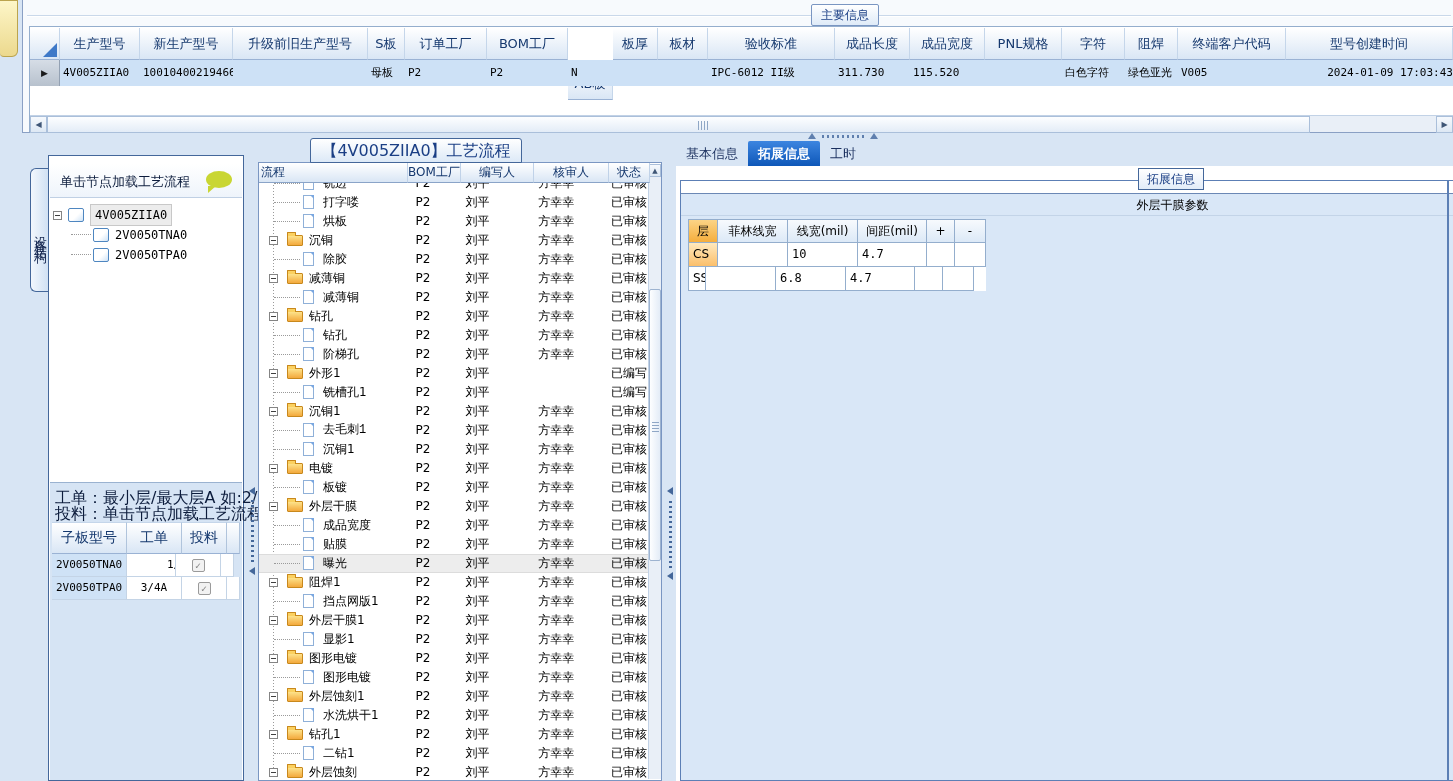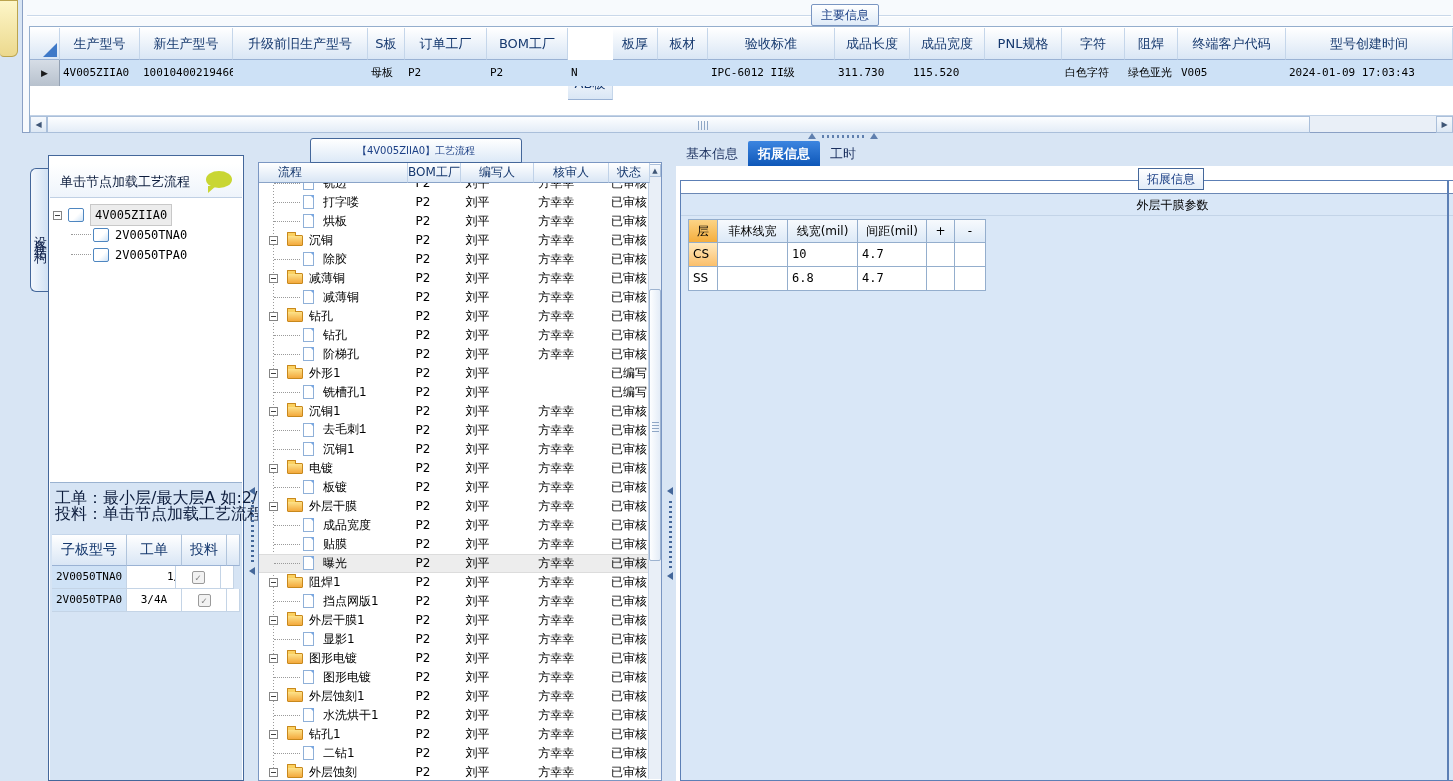--- a/index.html
+++ b/index.html
@@ -45,41 +45,41 @@
   .tree-row { position:relative; height:20px; line-height:20px; white-space:nowrap; }
   .expander { display:inline-block; width:9px; height:9px; background:#fff; border:1px solid #848484; position:relative; vertical-align:middle; margin-right:6px; }
   .expander::after { content:""; position:absolute; left:1px; top:3px; width:5px; height:1px; background:#404040; }
   .tree-box { display:inline-block; width:16px; height:14px; border:1px solid #4e86c0; border-radius:2px; background:linear-gradient(135deg,#ffffff 55%,#cfe3f6); vertical-align:middle; margin-right:6px; }
   .tree-label { font-family:"DejaVu Sans Mono","DejaVu Sans",monospace; font-size:12px; vertical-align:middle; }
   .tree-label.selected { background:#ececec; border:1px solid #c8c8c8; padding:0 4px; }
   .tree-indent { display:inline-block; width:20px; height:1px; border-top:1px dotted #9a9a9a; vertical-align:middle; margin-right:2px; }
   #left-lower { position:absolute; left:1px; top:326px; width:192px; height:298px; background:#d6e4f4; border-top:1px solid #9ab2d0; }
   #note1,#note2 { position:absolute; left:5px; font-size:16px; color:#0c1c3c; white-space:nowrap; }
   #note1 { top:5px; } #note2 { top:21px; }
-  #sub-table { position:absolute; left:2px; top:51px; }
+  #sub-table { position:absolute; left:2px; top:39px; }
   #sub-header { display:flex; }
   .sh-cell { height:32px; background:linear-gradient(180deg,#ffffff,#d9e6f5); border-right:1px solid #b0c4dc; border-bottom:1px solid #9ab2d4; border-top:1px solid #c5d6ea; color:#15386e; font-size:14px; display:flex; align-items:center; justify-content:center; }
   .sub-row { display:flex; }
   .sr-cell { height:23px; border-right:1px solid #c4d4e6; border-bottom:1px solid #c4d4e6; background:#fff; font-family:"DejaVu Sans Mono","DejaVu Sans",monospace; font-size:11px; line-height:22px; overflow:hidden; }
   .sr-model { background:#cfe2f6; padding-left:4px; }
   .sr-order { text-align:center; }
   .sr-check { display:flex; align-items:center; justify-content:center; }
   .gcheck { width:13px; height:13px; border:1px solid #9a9a9a; background:#f2f2f2; border-radius:2px; color:#8a8a8a; font-size:10px; line-height:11px; text-align:center; }
 
   
   .vsplit-handle { width:12px; }
   .tri-left { position:absolute; width:0; height:0; border-top:4px solid transparent; border-bottom:4px solid transparent; border-right:6px solid #44679a; left:3px; }
   .vdots { position:absolute; left:5px; width:3px; background:repeating-linear-gradient(0deg,#44679a 0 2px,transparent 2px 5px); }
 
   
-  #process-tab { left:310px; top:138px; width:212px; height:25px; background:linear-gradient(180deg,#ffffff,#dce9f7); border:1px solid #44679a; border-radius:3px 3px 0 0; color:#1b3f85; font-size:10px; text-align:center; line-height:23px; z-index:3; }
+  #process-tab { left:310px; top:138px; width:212px; height:25px; background:linear-gradient(180deg,#ffffff,#dce9f7); border:1px solid #44679a; border-radius:3px 3px 0 0; color:#1b3f85; font-size:16px; text-align:center; line-height:23px; z-index:3; }
   #process-panel { left:258px; top:162px; width:404px; height:619px; background:#ffffff; border:1px solid #7a96c2; }
   #process-header { position:absolute; left:0; top:0; height:20px; display:flex; z-index:2; }
   .ph-cell { height:20px; background:linear-gradient(180deg,#ffffff,#d9e6f5); border-right:1px solid #c0d2e8; border-bottom:1px solid #8aa4c8; color:#15386e; font-size:12px; line-height:19px; text-align:center; overflow:hidden; white-space:nowrap; }
-  .ph-first { text-align:left; padding-left:19px; }
+  .ph-first { text-align:left; padding-left:2px; }
   #process-viewport { position:absolute; left:0; top:20px; width:390px; height:597px; overflow:hidden; }
   #process-rows { position:absolute; left:0; top:-9px; width:390px; }
   #process-rows::before { content:""; position:absolute; left:14px; top:4px; bottom:8px; width:1px; background:repeating-linear-gradient(0deg,#9a9a9a 0 1px,transparent 1px 3px); }
   .prow { display:flex; height:19px; line-height:19px; position:relative; }
   .prow.selected { background:#ededed; box-shadow:inset 0 1px 0 #dcdcdc, inset 0 -1px 0 #dcdcdc; }
   .pc { height:19px; overflow:hidden; white-space:nowrap; font-size:12px; }
   .pc-name { position:relative; }
   .hdot { position:absolute; left:15px; top:9px; width:26px; border-top:1px dotted #9a9a9a; }
   .p-expander { position:absolute; left:10px; top:5px; width:9px; height:9px; background:#fff; border:1px solid #848484; z-index:1; }
   .p-expander::after { content:""; position:absolute; left:1px; top:3px; width:5px; height:1px; background:#404040; }
@@ -156,21 +156,21 @@
         <div class="mr-cell" style="width: 45px;">N</div>
         <div class="mr-cell" style="width: 45px;"></div>
         <div class="mr-cell" style="width: 50px;"></div>
         <div class="mr-cell" style="width: 127px;">IPC-6012 II级</div>
         <div class="mr-cell" style="width: 75px;">311.730</div>
         <div class="mr-cell" style="width: 75px;">115.520</div>
         <div class="mr-cell" style="width: 77px;"></div>
         <div class="mr-cell" style="width: 63px;">白色字符</div>
         <div class="mr-cell" style="width: 53px;">绿色亚光</div>
         <div class="mr-cell" style="width: 108px;">V005</div>
-        <div class="mr-cell" style="width: 167px;">2024-01-09 17:03:43</div>
+        <div class="mr-cell" style="width: 167px; text-align: right;">2024-01-09 17:03:43</div>
       </div>
     <div id="hscroll">
       <div class="sb-btn" id="hs-left">◀</div>
       <div id="hs-thumb">
         <div id="hs-grip"></div>
       </div>
       <div class="sb-btn" id="hs-right">▶</div>
     </div>
   </div>
 </div>
@@ -632,21 +632,21 @@
         <div id="param-rows">
             <div class="param-row">
               <div class="pa-cell pa-d layer-cs" style="width: 29px;">CS</div>
               <div class="pa-cell pa-d" style="width: 70px;"></div>
               <div class="pa-cell pa-d" style="width: 70px;">10</div>
               <div class="pa-cell pa-d" style="width: 69px;">4.7</div>
               <div class="pa-cell pa-d" style="width: 28px;"></div>
               <div class="pa-cell pa-d" style="width: 31px;"></div>
             </div>
             <div class="param-row">
-              <div class="pa-cell pa-d layer-ss" style="width: 29px;">SS</div>
+              <div class="pa-cell pa-d layer-ss" style="width: 17px;">SS</div>
               <div class="pa-cell pa-d" style="width: 70px;"></div>
               <div class="pa-cell pa-d" style="width: 70px;">6.8</div>
               <div class="pa-cell pa-d" style="width: 69px;">4.7</div>
               <div class="pa-cell pa-d" style="width: 28px;"></div>
               <div class="pa-cell pa-d" style="width: 31px;"></div>
             </div>
           </div>
       </div>
     </div>
     <div id="outer-right-line"></div>

